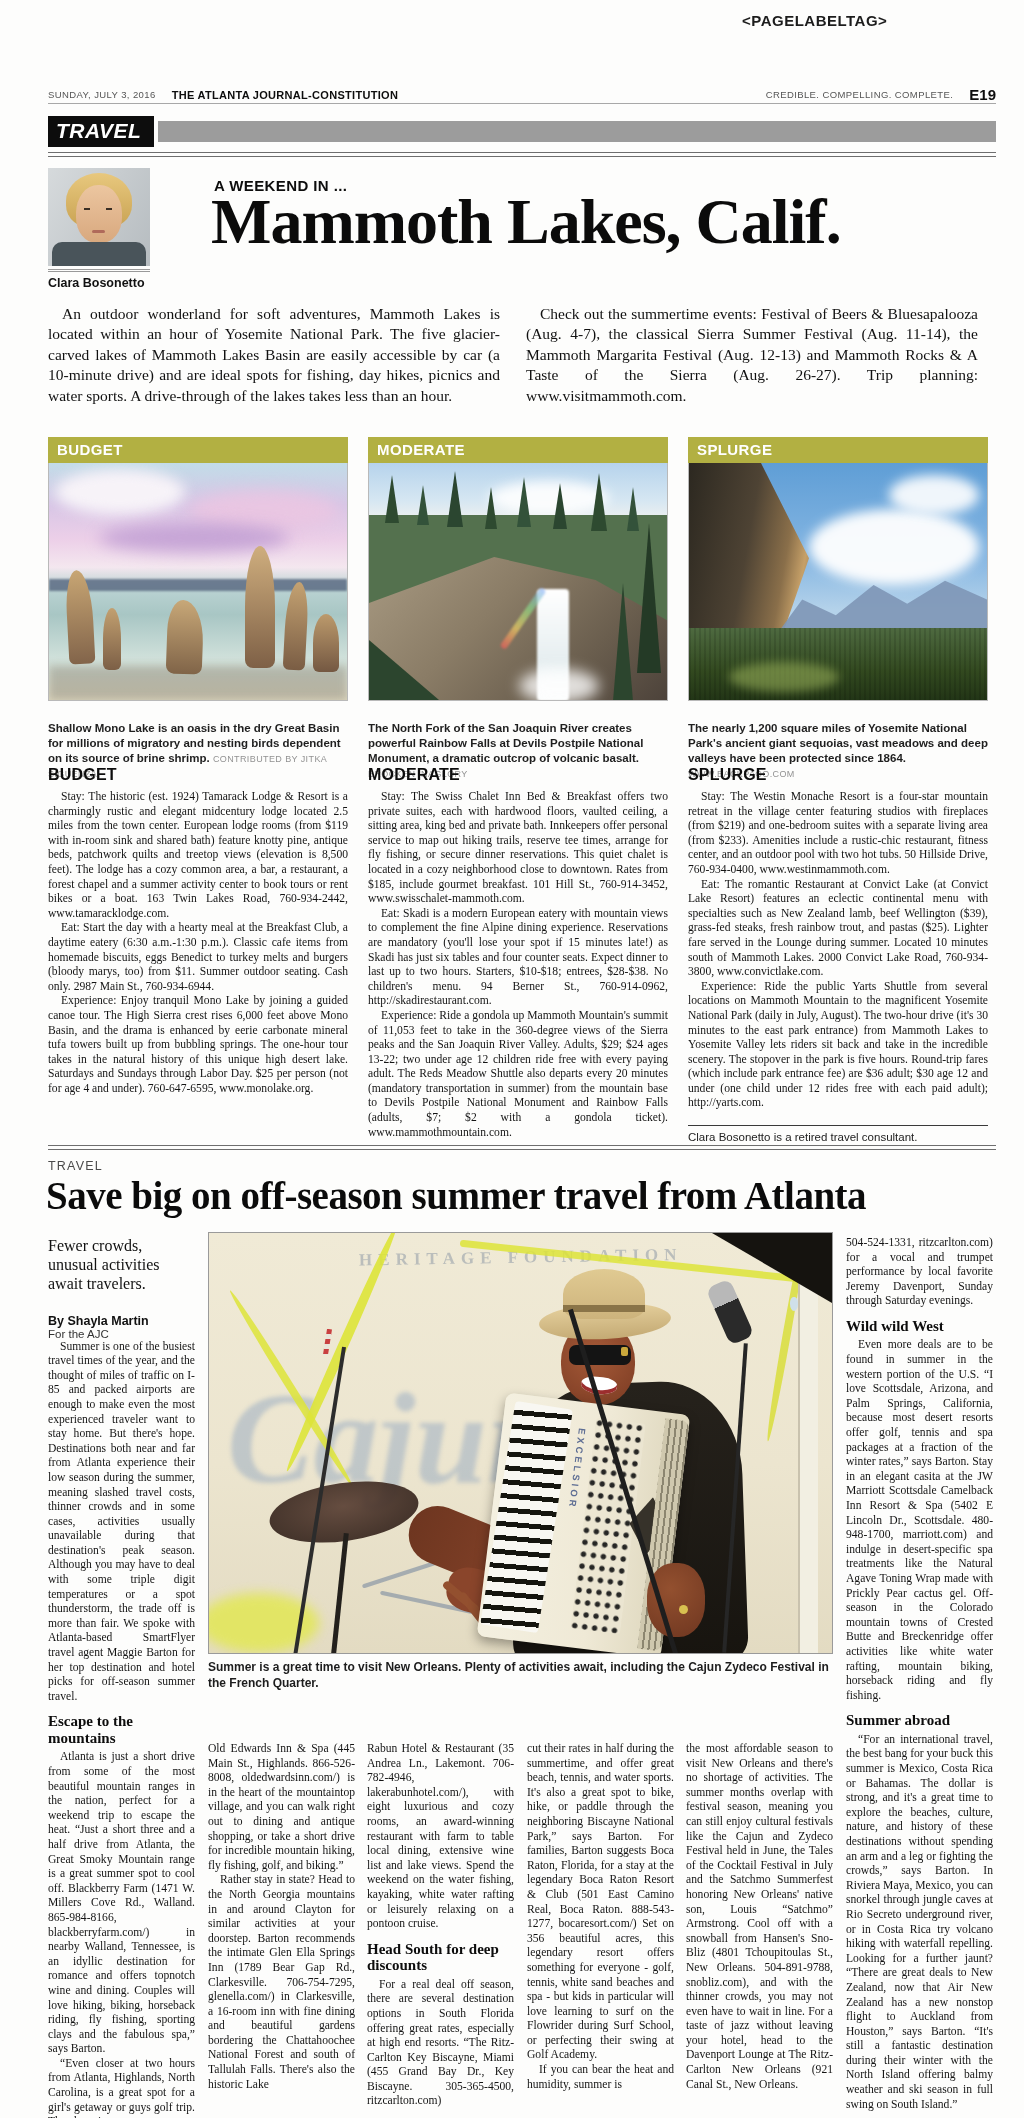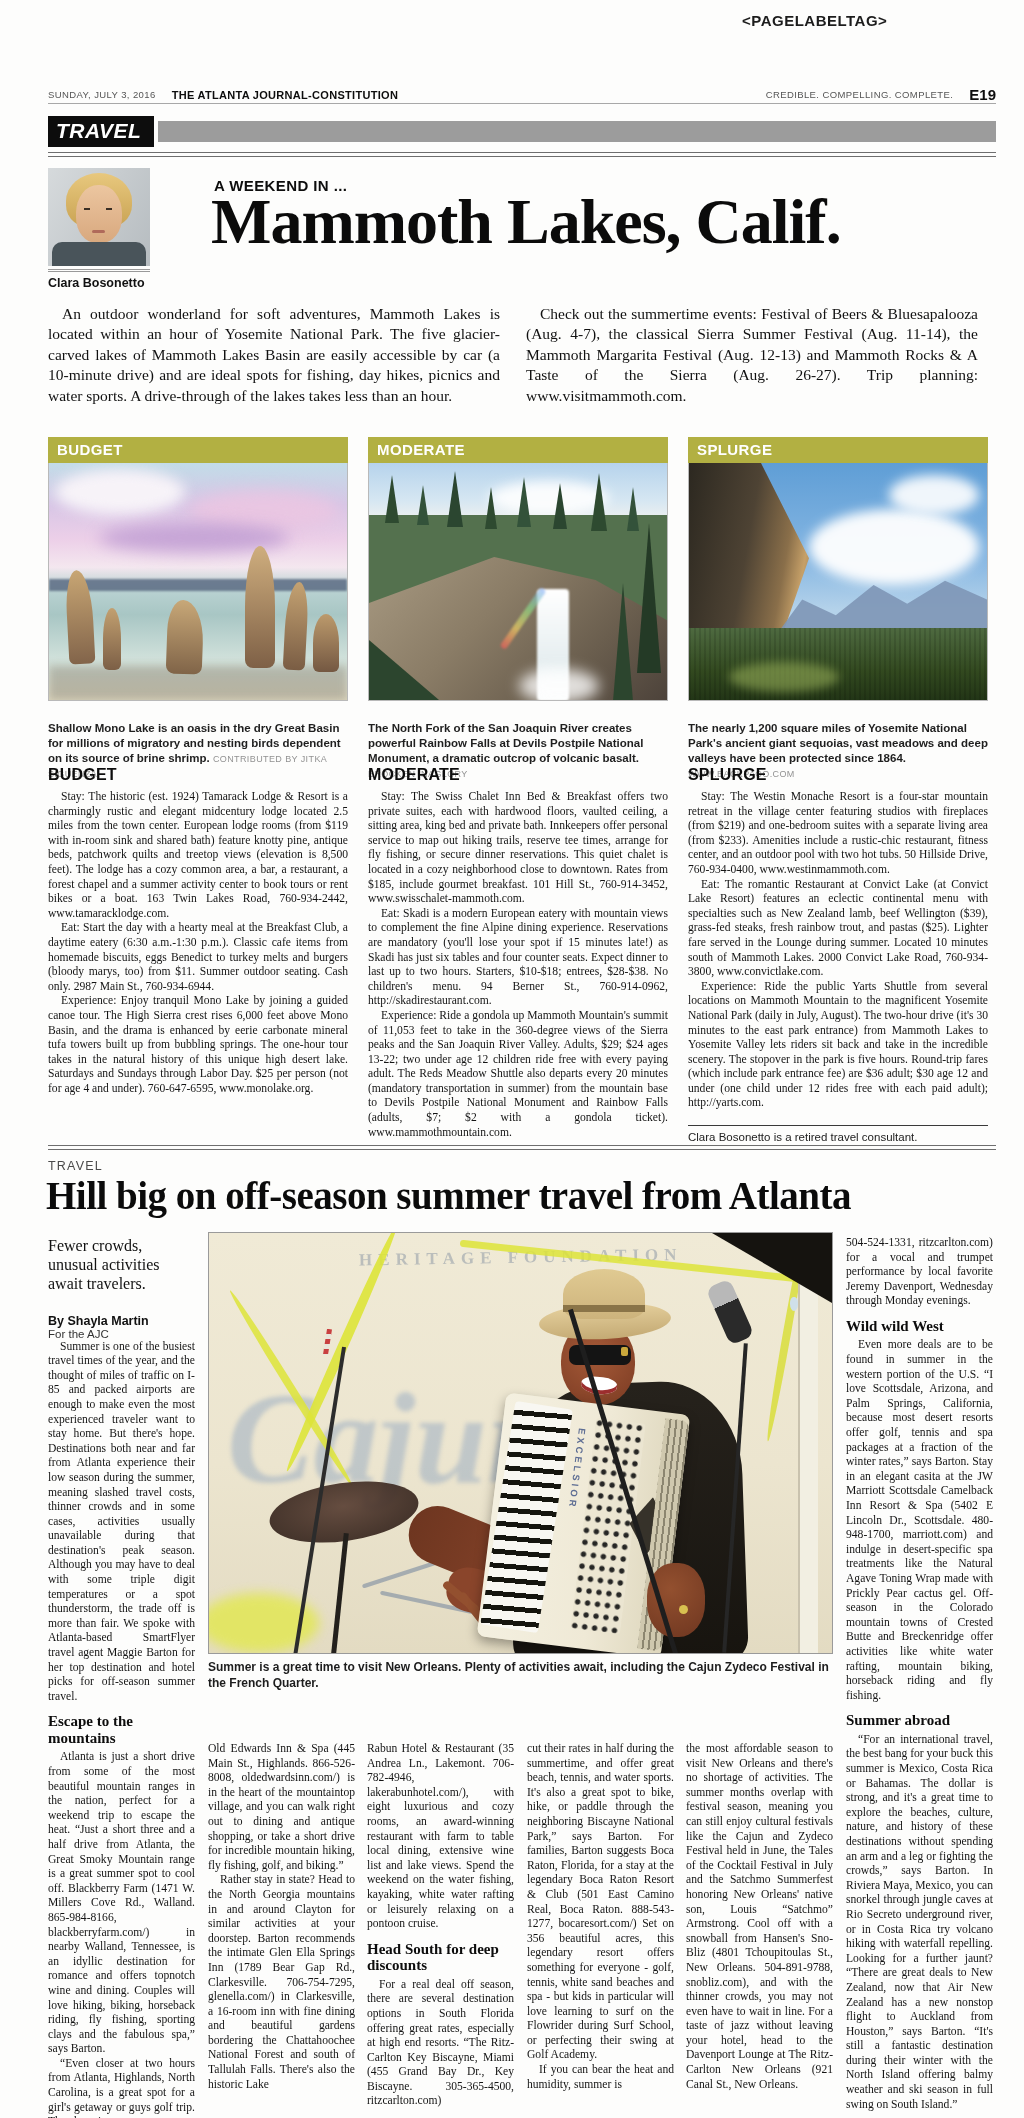--- a/index.html
+++ b/index.html
@@ -173,21 +173,21 @@
   <div class="abs tcol" style="left:688px">
     <div class="colhead">SPLURGE</div>
     <p class="entry"><b>Stay:</b> <span>The Westin Monache Resort is a four-star mountain retreat in the village center featuring studios with fireplaces (from $219) and one-bedroom suites with a separate living area (from $233). Amenities include a rustic-chic restaurant, fitness center, and an outdoor pool with two hot tubs. 50 Hillside Drive, 760-934-0400, www.westinmammoth.com.</span></p>
     <p class="entry"><b>Eat:</b> <span>The romantic Restaurant at Convict Lake (at Convict Lake Resort) features an eclectic continental menu with specialties such as New Zealand lamb, beef Wellington ($39), grass-fed steaks, fresh rainbow trout, and pastas ($25). Lighter fare served in the Lounge during summer. Located 10 minutes south of Mammoth Lakes. 2000 Convict Lake Road, 760-934-3800, www.convictlake.com.</span></p>
     <p class="entry"><b>Experience:</b> <span>Ride the public Yarts Shuttle from several locations on Mammoth Mountain to the magnificent Yosemite National Park (daily in July, August). The two-hour drive (it's 30 minutes to the east park entrance) from Mammoth Lakes to Yosemite Valley lets riders sit back and take in the incredible scenery. The stopover in the park is five hours. Round-trip fares (which include park entrance fee) are $36 adult; $30 age 12 and under (one child under 12 rides free with each paid adult); http://yarts.com.</span></p>
     <div id="footnote">Clara Bosonetto is a retired travel consultant.</div>
   </div>
 
   <div class="abs drule" style="left:48px;top:1145px;width:948px"></div>
   <div class="abs" id="travel2">TRAVEL</div>
-  <div class="abs" id="headline2">Hill big on off-season summer travel from Atlanta</div>
+  <div class="abs" id="headline2">Save big on off-season summer travel from Atlanta</div>
 
   <div class="abs a2col" style="left:48px;top:1236px">
     <div class="deck">Fewer crowds, unusual activities await travelers.</div>
     <div class="byline">By Shayla Martin</div>
     <div class="byorg">For the AJC</div>
     <p class="a2p ind">Summer is one of the busiest travel times of the year, and the thought of miles of traffic on I-85 and packed airports are enough to make even the most experienced traveler want to stay home. But there's hope. Destinations both near and far from Atlanta experience their low season during the summer, meaning slashed travel costs, thinner crowds and in some cases, activities usually unavailable during that destination's peak season. Although you may have to deal with some triple digit temperatures or a spot thunderstorm, the trade off is more than fair. We spoke with Atlanta-based SmartFlyer travel agent Maggie Barton for her top destination and hotel picks for off-season summer travel.</p>
     <div class="a2h">Escape to the mountains</div>
     <p class="a2p ind">Atlanta is just a short drive from some of the most beautiful mountain ranges in the nation, perfect for a weekend trip to escape the heat. “Just a short three and a half drive from Atlanta, the Great Smoky Mountain range is a great summer spot to cool off. Blackberry Farm (1471 W. Millers Cove Rd., Walland. 865-984-8166, blackberryfarm.com/) in nearby Walland, Tennessee, is an idyllic destination for romance and offers topnotch wine and dining. Couples will love hiking, biking, horseback riding, fly fishing, sporting clays and the fabulous spa,” says Barton.</p>
     <p class="a2p ind">“Even closer at two hours from Atlanta, Highlands, North Carolina, is a great spot for a girl's getaway or guys golf trip. The charming</p>
   </div>
@@ -247,20 +247,20 @@
   </div>
   <div class="abs a2col" style="left:527px;top:1742px">
     <p class="a2p">cut their rates in half during the summertime, and offer great beach, tennis, and water sports. It's also a great spot to bike, hike, or paddle through the neighboring Biscayne National Park,” says Barton. For families, Barton suggests Boca Raton, Florida, for a stay at the legendary Boca Raton Resort &amp; Club (501 East Camino Real, Boca Raton. 888-543-1277, bocaresort.com/) Set on 356 beautiful acres, this legendary resort offers something for everyone - golf, tennis, white sand beaches and spa - but kids in particular will love learning to surf on the Flowrider during Surf School, or perfecting their swing at Golf Academy.</p>
     <p class="a2p ind">If you can bear the heat and humidity, summer is</p>
   </div>
   <div class="abs a2col" style="left:686px;top:1742px">
     <p class="a2p">the most affordable season to visit New Orleans and there's no shortage of activities. The summer months overlap with festival season, meaning you can still enjoy cultural festivals like the Cajun and Zydeco Festival held in June, the Tales of the Cocktail Festival in July and the Satchmo Summerfest honoring New Orleans' native son, Louis “Satchmo” Armstrong. Cool off with a snowball from Hansen's Sno-Bliz (4801 Tchoupitoulas St., New Orleans. 504-891-9788, snobliz.com), and with the thinner crowds, you may not even have to wait in line. For a taste of jazz without leaving your hotel, head to the Davenport Lounge at The Ritz-Carlton New Orleans (921 Canal St., New Orleans.</p>
   </div>
 
   <div class="abs a2col" style="left:846px;top:1236px">
-    <p class="a2p">504-524-1331, ritzcarlton.com) for a vocal and trumpet performance by local favorite Jeremy Davenport, Wednesday through Monday evenings.</p>
+    <p class="a2p">504-524-1331, ritzcarlton.com) for a vocal and trumpet performance by local favorite Jeremy Davenport, Sunday through Saturday evenings.</p>
     <div class="a2h">Wild wild West</div>
     <p class="a2p ind">Even more deals are to be found in summer in the western portion of the U.S. “I love Scottsdale, Arizona, and Palm Springs, California, because most desert resorts offer golf, tennis and spa packages at a fraction of the winter rates,” says Barton. Stay in an elegant casita at the JW Marriott Scottsdale Camelback Inn Resort &amp; Spa (5402 E Lincoln Dr., Scottsdale. 480-948-1700, marriott.com) and indulge in desert-specific spa treatments like the Natural Agave Toning Wrap made with Prickly Pear cactus gel. Off-season in the Colorado mountain towns of Crested Butte and Breckenridge offer activities like white water rafting, mountain biking, horseback riding and fly fishing.</p>
     <div class="a2h">Summer abroad</div>
     <p class="a2p ind">“For an international travel, the best bang for your buck this summer is Mexico, Costa Rica or Bahamas. The dollar is strong, and it's a great time to explore the beaches, culture, nature, and history of these destinations without spending an arm and a leg or fighting the crowds,” says Barton. In Riviera Maya, Mexico, you can snorkel through jungle caves at Rio Secreto underground river, or in Costa Rica try volcano hiking with waterfall repelling. Looking for a further jaunt? “There are great deals to New Zealand, now that Air New Zealand has a new nonstop flight to Auckland from Houston,” says Barton. “It's still a fantastic destination during their winter with the North Island offering balmy weather and ski season in full swing on South Island.”</p>
   </div>
 
 </div>
 
 </body></html>

